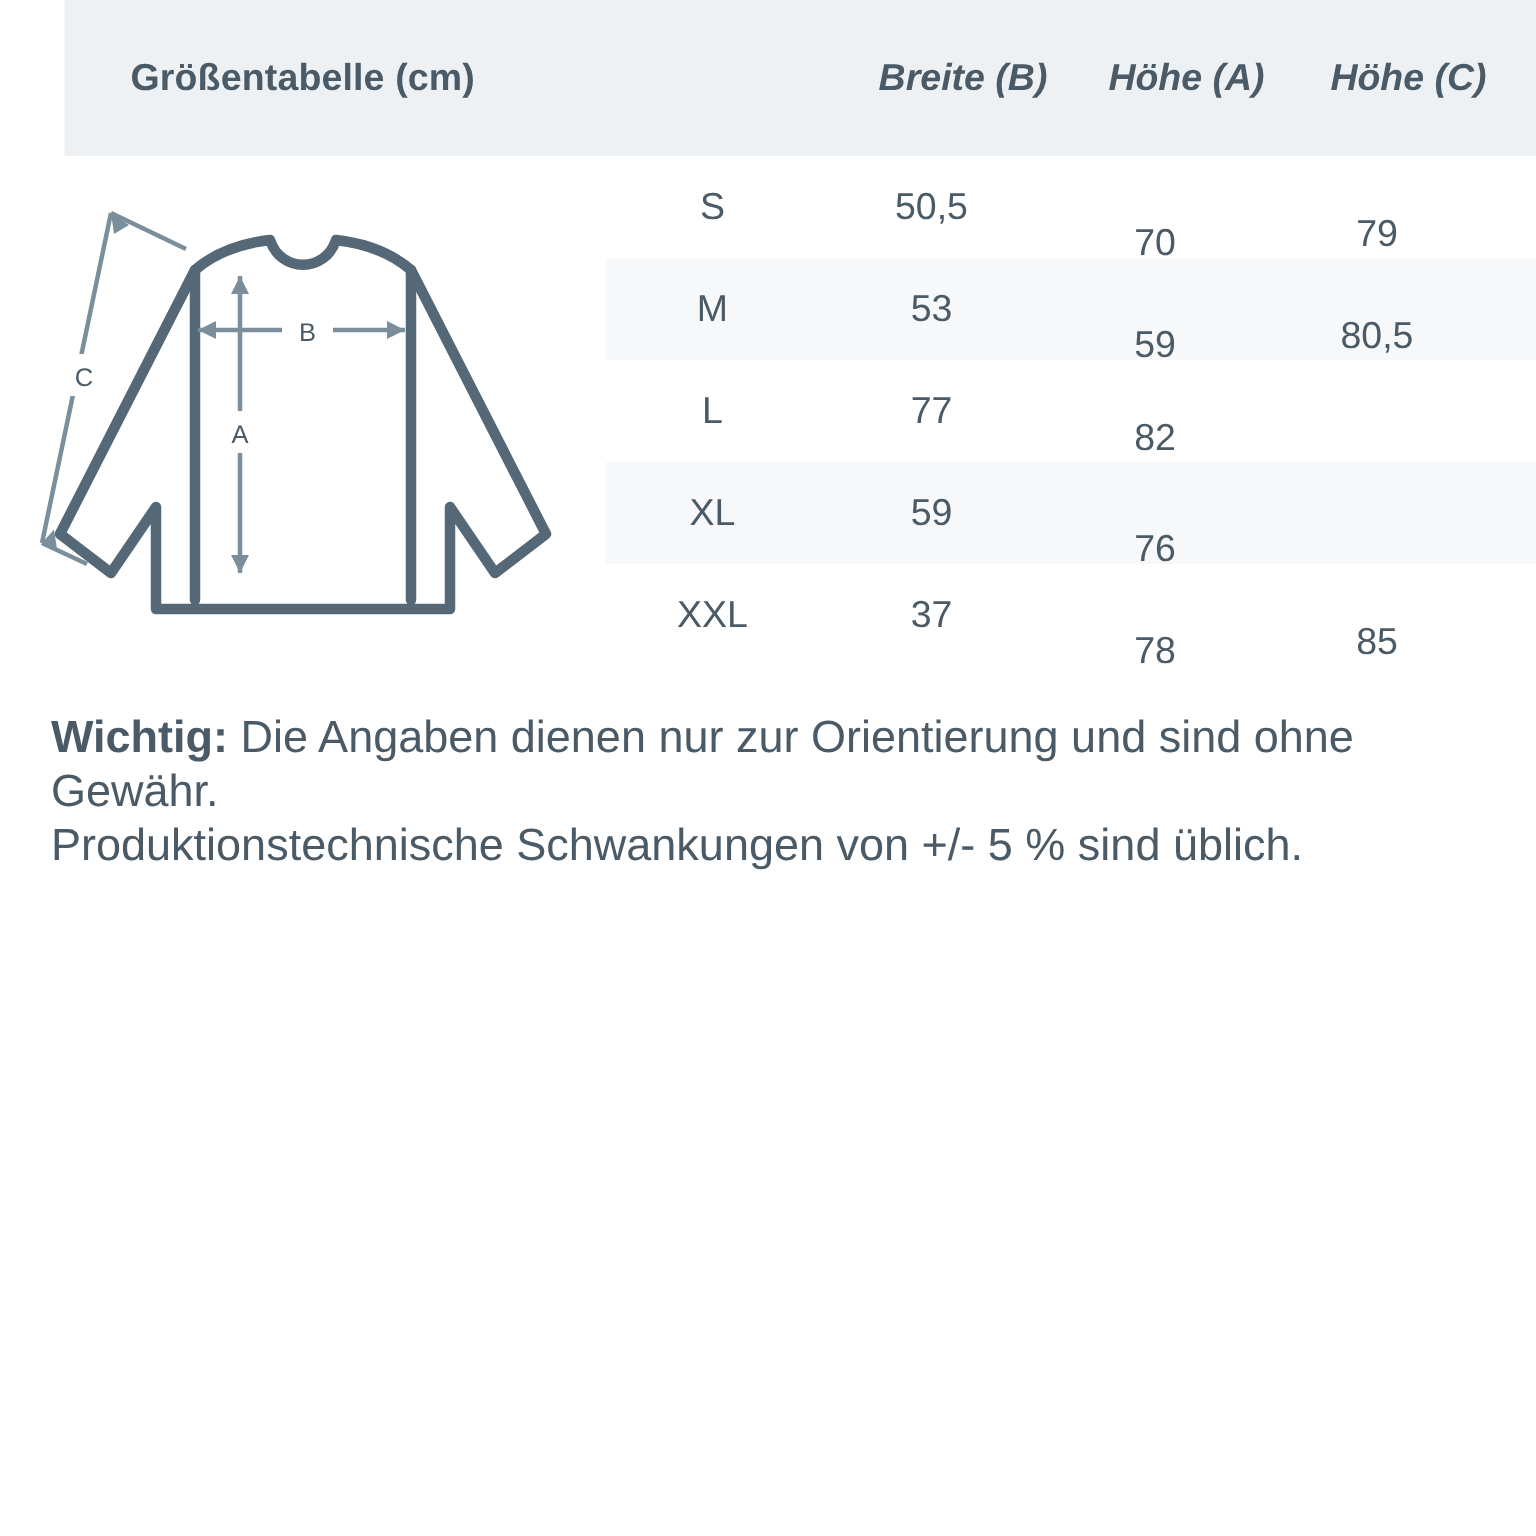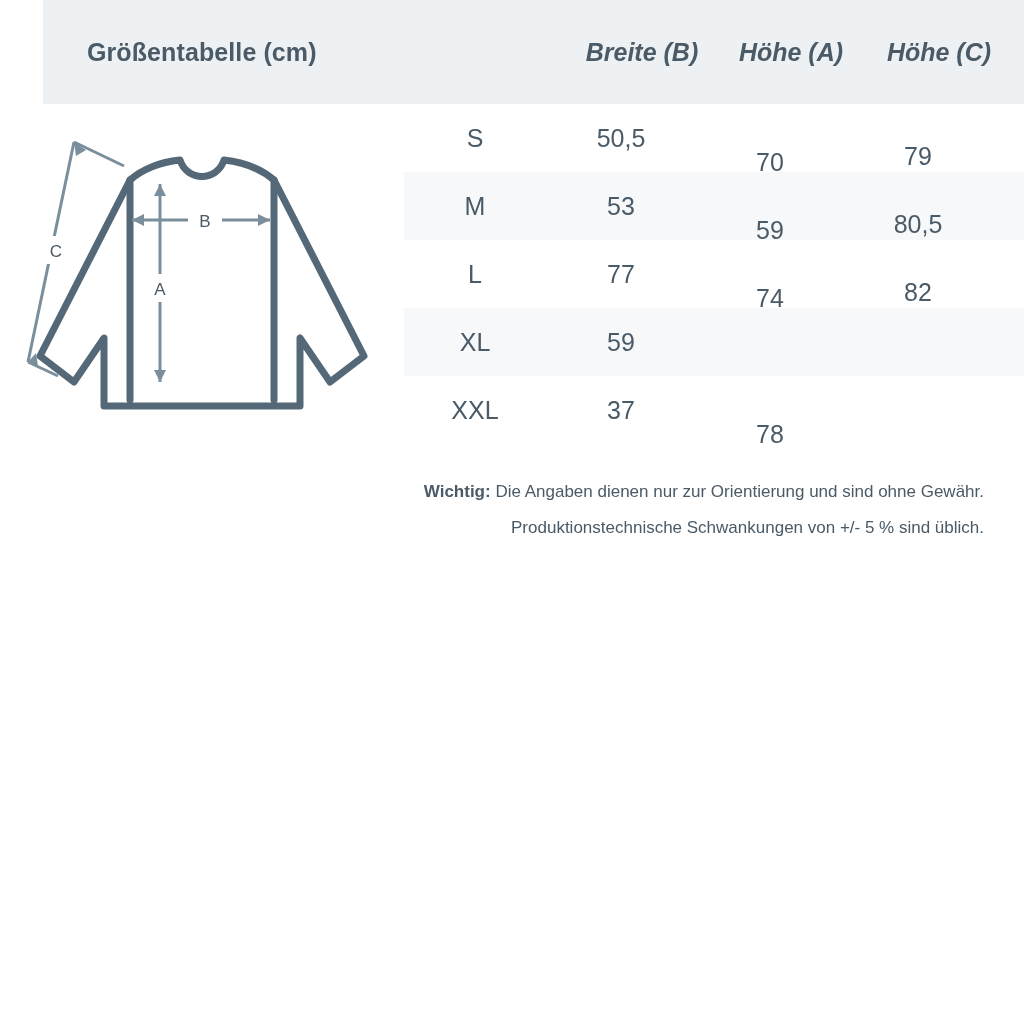--- a/index.html
+++ b/index.html
@@ -90,24 +90,23 @@
   }
   .cell.c-size { width: 142px; }
   .cell.c-b { width: 150px; }
   .cell.c-h { width: 148px; margin-top: 48px; }
   .cell.c-a { width: 148px; margin-right: 8px; margin-top: 36px; }
 
   
   .note {
     margin: 30px 0 0 34px;
     width: 950px;
-    font-size: 17px;
+    font-size: 30px;
     line-height: 36px;
     color: #4a5a66;
-    text-align: right;
   }
   .note b { font-weight: bold; }
 </style>
 </head>
 <body>
 
 <div class="size-table-wrap">
 
   <div class="header-row">
     <div class="header-title">Größentabelle (cm)</div>
@@ -174,33 +173,34 @@
       <div class="data-row alt">
         <div class="cell c-size">M</div>
         <div class="cell c-b">53</div>
         <div class="cell c-h">59</div>
         <div class="cell c-a">80,5</div>
       </div>
 
       <div class="data-row">
         <div class="cell c-size">L</div>
         <div class="cell c-b">77</div>
-        <div class="cell c-h">74</div>
         <div class="cell c-a">82</div>
       </div>
 
       <div class="data-row alt">
         <div class="cell c-size">XL</div>
         <div class="cell c-b">59</div>
+        <div class="cell c-h">76</div>
       </div>
 
       <div class="data-row">
         <div class="cell c-size">XXL</div>
         <div class="cell c-b">37</div>
         <div class="cell c-h">78</div>
+        <div class="cell c-a">85</div>
       </div>
 
     </div>
   </div>
 
   <div class="note">
     <span><b>Wichtig:</b><span> Die Angaben dienen nur zur Orientierung und sind ohne Gewähr.</span></span><br>
     <span>Produktionstechnische Schwankungen von +/- 5 % sind üblich.</span>
   </div>
 

